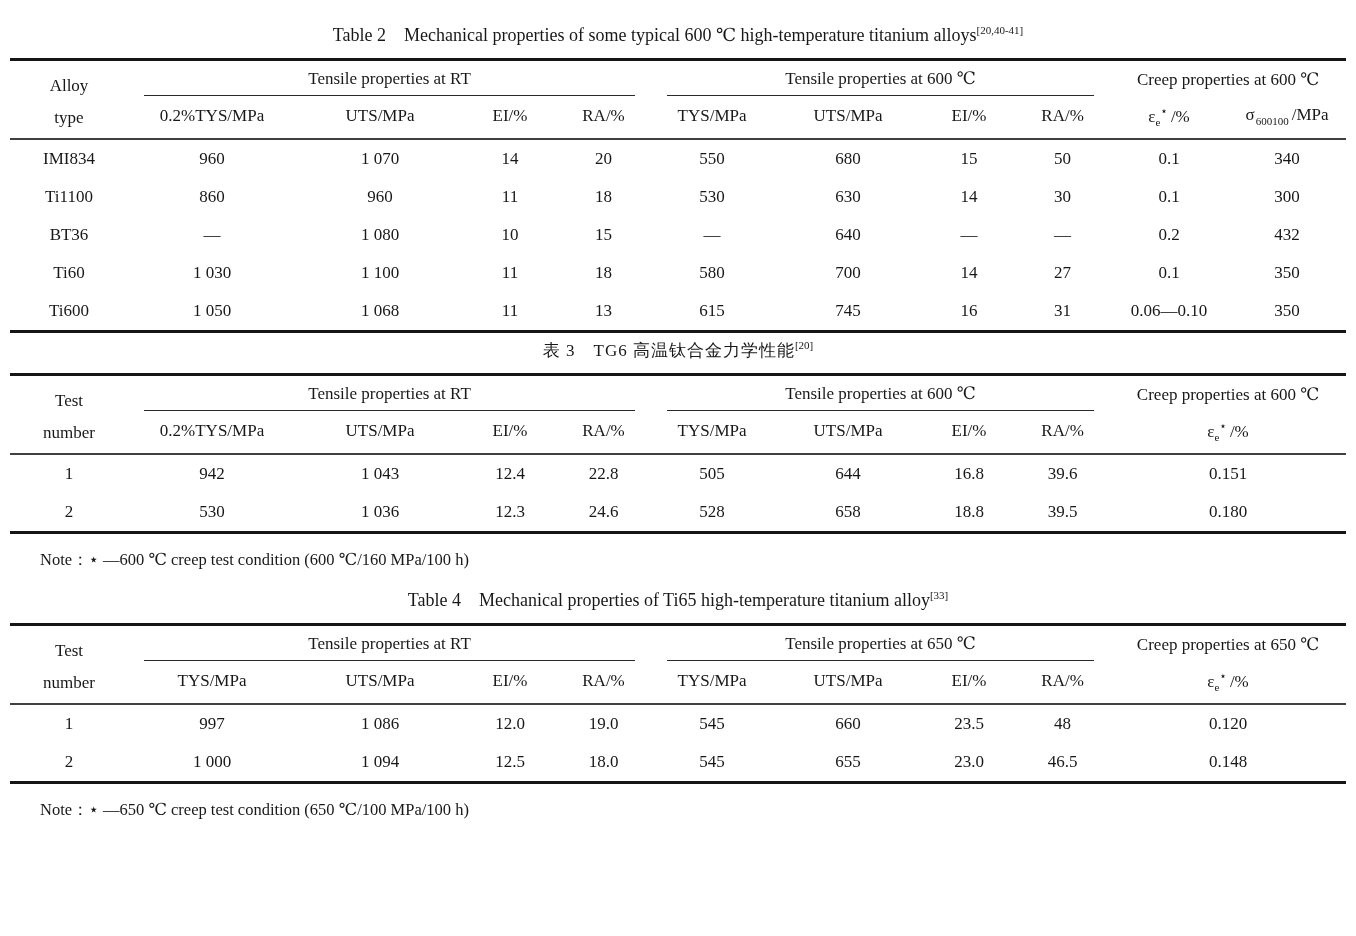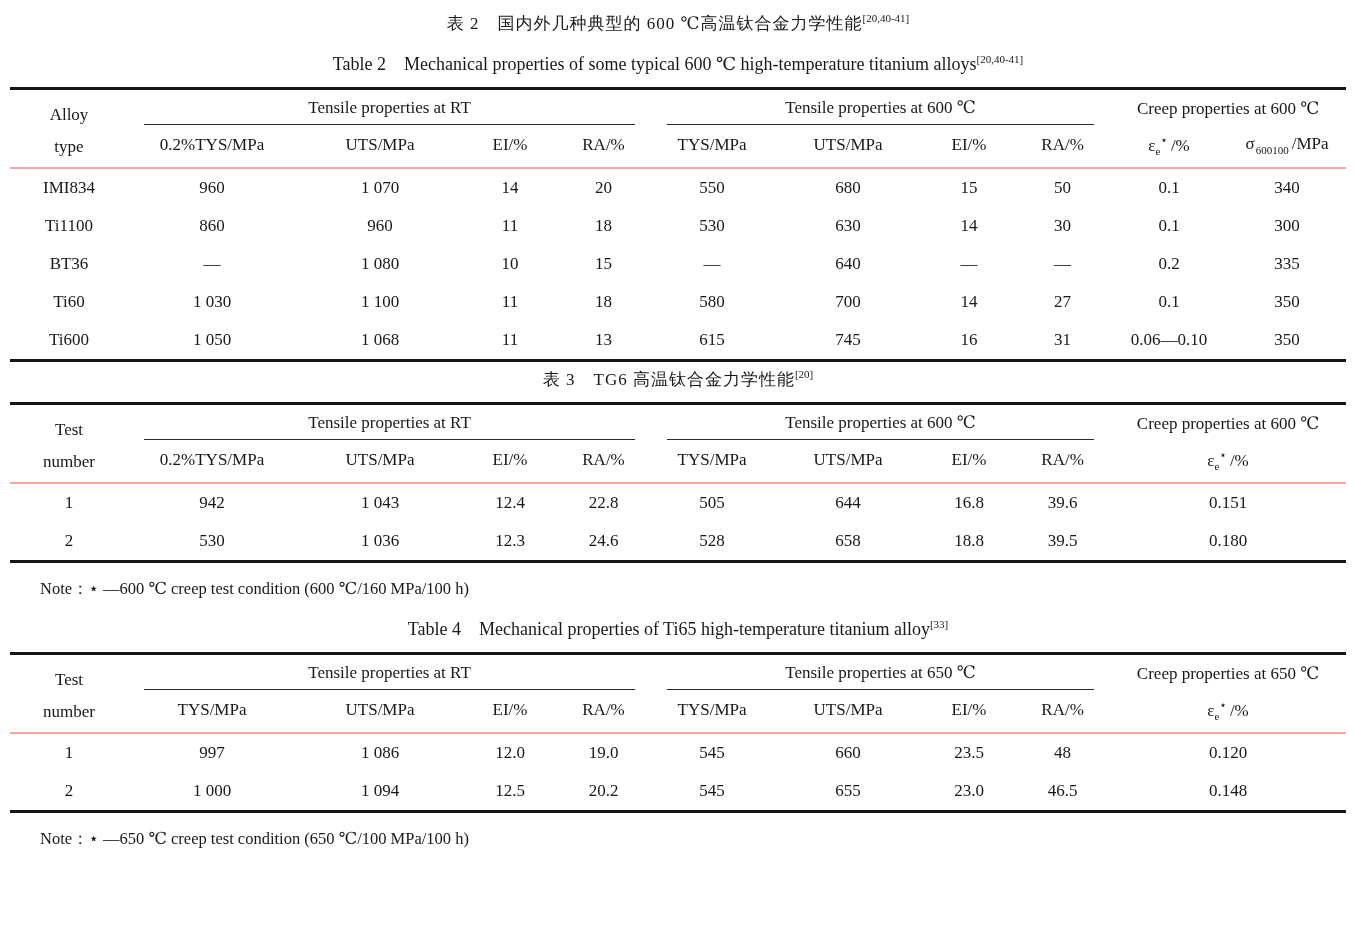--- a/index.html
+++ b/index.html
@@ -20,21 +20,21 @@
     text-align:center; font-size:18px; margin-top:17px; white-space:pre;
   }
   sup.ref { font-size:11px; letter-spacing:0; }
 
   table.datatable {
     border-collapse:collapse; table-layout:fixed;
     width:1336px; margin-top:11px;
     border-top:3px solid #161616;
     border-bottom:3px solid #161616;
   }
-  thead { border-bottom:2px solid #fca5a5; }
+  thead { border-bottom:2px solid #404040; }
   th { font-weight:normal; font-size:17px; text-align:center; padding:0; }
   tr.grprow th { padding-top:7px; }
   .grp-label { display:block; padding-bottom:6px; }
   .grp-label.ul { border-bottom:1px solid #2a2a2a; margin:0 16px; }
   tr.subrow th { padding-top:7px; padding-bottom:9px; }
   th.stub { vertical-align:middle; }
   .stub-l1 { padding:8px 0 12px 0; }
   .stub-l2 { padding:0 0 10px 0; }
   td { text-align:center; font-size:17px; height:38px; padding:0; }
 
@@ -50,21 +50,20 @@
   .note {
     font-size:16.5px; margin:15px 0 14px 30px; white-space:pre;
   }
 </style>
 </head>
 <body>
 
 <div class="page">
 
   <section class="tbl-section">
-    <div class="title-zh"><span>表 2　国内外几种典型的 600 ℃高温钛合金力学性能</span><sup class="ref">[20,40-41]</sup></div>
     <div class="title-en"><span>Table 2　Mechanical properties of some typical 600 ℃ high-temperature titanium alloys</span><sup class="ref">[20,40-41]</sup></div>
 
     <table class="datatable">
       <colgroup>
         <col style="width:118px">
           <col style="width:168px">
           <col style="width:168px">
           <col style="width:92px">
           <col style="width:95px">
         <col style="width:122px">
@@ -137,21 +136,21 @@
             <td>BT36</td>
             <td>—</td>
             <td>1 080</td>
             <td>10</td>
             <td>15</td>
             <td>—</td>
             <td>640</td>
             <td>—</td>
             <td>—</td>
             <td>0.2</td>
-            <td>335</td>
+            <td>432</td>
           </tr>
           <tr>
             <td>Ti60</td>
             <td>1 030</td>
             <td>1 100</td>
             <td>11</td>
             <td>18</td>
             <td>580</td>
             <td>700</td>
             <td>14</td>
@@ -305,21 +304,21 @@
             <td>660</td>
             <td>23.5</td>
             <td>48</td>
             <td>0.120</td>
           </tr>
           <tr>
             <td>2</td>
             <td>1 000</td>
             <td>1 094</td>
             <td>12.5</td>
-            <td>20.2</td>
+            <td>18.0</td>
             <td>545</td>
             <td>655</td>
             <td>23.0</td>
             <td>46.5</td>
             <td>0.148</td>
           </tr>
         </tbody>
     </table>
     <div class="note">Note：⋆ —650 ℃ creep test condition (650 ℃/100 MPa/100 h)</div>
   </section>

